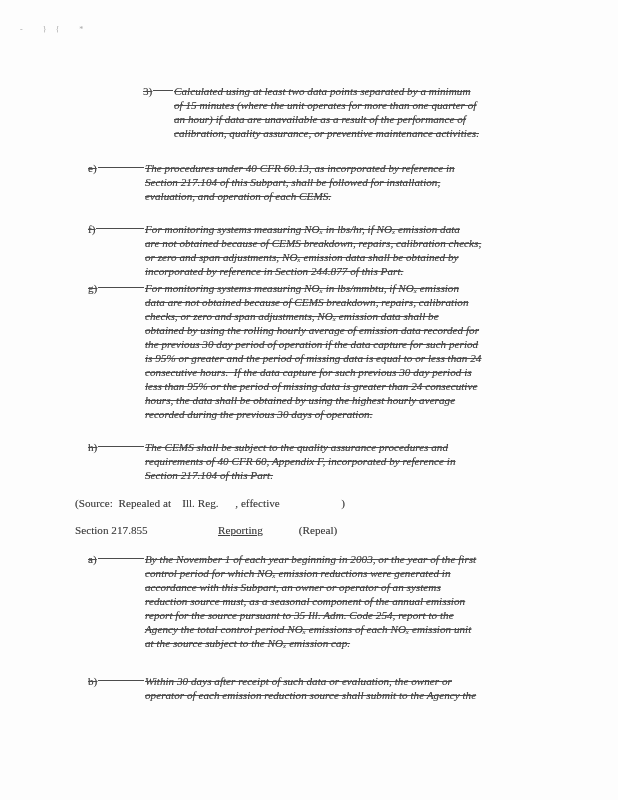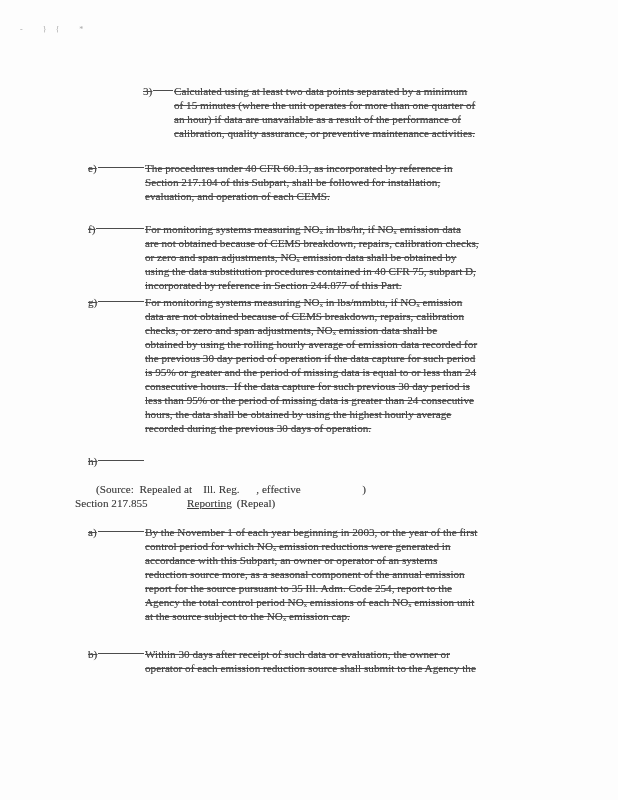--- a/index.html
+++ b/index.html
@@ -25,39 +25,39 @@
   .plabel{display:flex;flex:0 0 auto;line-height:14px;}
   .level1 .plabel{width:57px;}
   .level2 .plabel{width:31px;}
   .ltext{white-space:pre;}
   .lead{display:none;}
   .struck .lead{
     display:block;flex:1 1 auto;height:1px;background:#4c4c4c;
     margin-top:6px;margin-left:1px;margin-right:1px;
   }
   .ptext{flex:1 1 auto;min-width:0;}
-  .tline{white-space:pre;height:14px;line-height:14px;}
+  .tline{white-space:pre;height:14px;line-height:14px;font-style:italic;}
   .struck .tline,.struck .ltext{
     text-decoration:line-through;
     text-decoration-color:#4c4c4c;
     text-decoration-thickness:1px;
   }
   .source-line{white-space:pre;line-height:14px;}
   .heading{display:flex;line-height:14px;}
   .sec-num{flex:0 0 auto;width:112px;white-space:pre;}
   .sec-title{white-space:pre;text-decoration:underline;}
   .repeal{margin-left:5px;white-space:pre;}
   
   .b-p3{margin-top:0;}
   .b-pe{margin-top:21px;}
   .b-pf{margin-top:19px;}
   .b-pg{margin-top:3px;}
   .b-ph{margin-top:19px;}
-  .b-source{margin-top:14px;margin-left:21px;}
-  .b-heading{margin-top:0;}
+  .b-source{margin-top:14px;}
+  .b-heading{margin-top:13px;gap:31px;}
   .b-pa{margin-top:15px;}
   .b-pb{margin-top:24px;}
 </style>
 </head>
 <body>
 
 <div class="page">
   <div class="marks">-  }{  *</div>
   <div class="doc">
       <div class="para level2 struck b-p3">
@@ -85,21 +85,20 @@
       </div>
       <div class="para level1 struck b-pf">
         <span class="plabel">
           <span class="ltext">f)</span>
           <span class="lead"></span>
         </span>
         <div class="ptext">
           <div class="tline">For monitoring systems measuring NOₓ in lbs/hr, if NOₓ emission data</div>
           <div class="tline">are not obtained because of CEMS breakdown, repairs, calibration checks,</div>
           <div class="tline">or zero and span adjustments, NOₓ emission data shall be obtained by</div>
-          <div class="tline">using the data substitution procedures contained in 40 CFR 75, subpart D,</div>
           <div class="tline">incorporated by reference in Section 244.877 of this Part.</div>
         </div>
       </div>
       <div class="para level1 struck b-pg">
         <span class="plabel">
           <span class="ltext">g)</span>
           <span class="lead"></span>
         </span>
         <div class="ptext">
           <div class="tline">For monitoring systems measuring NOₓ in lbs/mmbtu, if NOₓ emission</div>
@@ -112,37 +111,42 @@
           <div class="tline">less than 95% or the period of missing data is greater than 24 consecutive</div>
           <div class="tline">hours, the data shall be obtained by using the highest hourly average</div>
           <div class="tline">recorded during the previous 30 days of operation.</div>
         </div>
       </div>
       <div class="para level1 struck b-ph">
         <span class="plabel">
           <span class="ltext">h)</span>
           <span class="lead"></span>
         </span>
+        <div class="ptext">
+          <div class="tline">The CEMS shall be subject to the quality assurance procedures and</div>
+          <div class="tline">requirements of 40 CFR 60, Appendix F, incorporated by reference in</div>
+          <div class="tline">Section 217.104 of this Part.</div>
+        </div>
       </div>
       <div class="source-line b-source">(Source:  Repealed at    Ill. Reg.      , effective                      )</div>
       <div class="heading b-heading">
         <span class="sec-num">Section 217.855</span>
         <span class="sec-title">Reporting</span>
         <span class="repeal">(Repeal)</span>
       </div>
       <div class="para level1 struck b-pa">
         <span class="plabel">
           <span class="ltext">a)</span>
           <span class="lead"></span>
         </span>
         <div class="ptext">
           <div class="tline">By the November 1 of each year beginning in 2003, or the year of the first</div>
           <div class="tline">control period for which NOₓ emission reductions were generated in</div>
           <div class="tline">accordance with this Subpart, an owner or operator of an systems</div>
-          <div class="tline">reduction source more, as a seasonal component of the annual emission</div>
+          <div class="tline">reduction source must, as a seasonal component of the annual emission</div>
           <div class="tline">report for the source pursuant to 35 Ill. Adm. Code 254, report to the</div>
           <div class="tline">Agency the total control period NOₓ emissions of each NOₓ emission unit</div>
           <div class="tline">at the source subject to the NOₓ emission cap.</div>
         </div>
       </div>
       <div class="para level1 struck b-pb">
         <span class="plabel">
           <span class="ltext">b)</span>
           <span class="lead"></span>
         </span>

